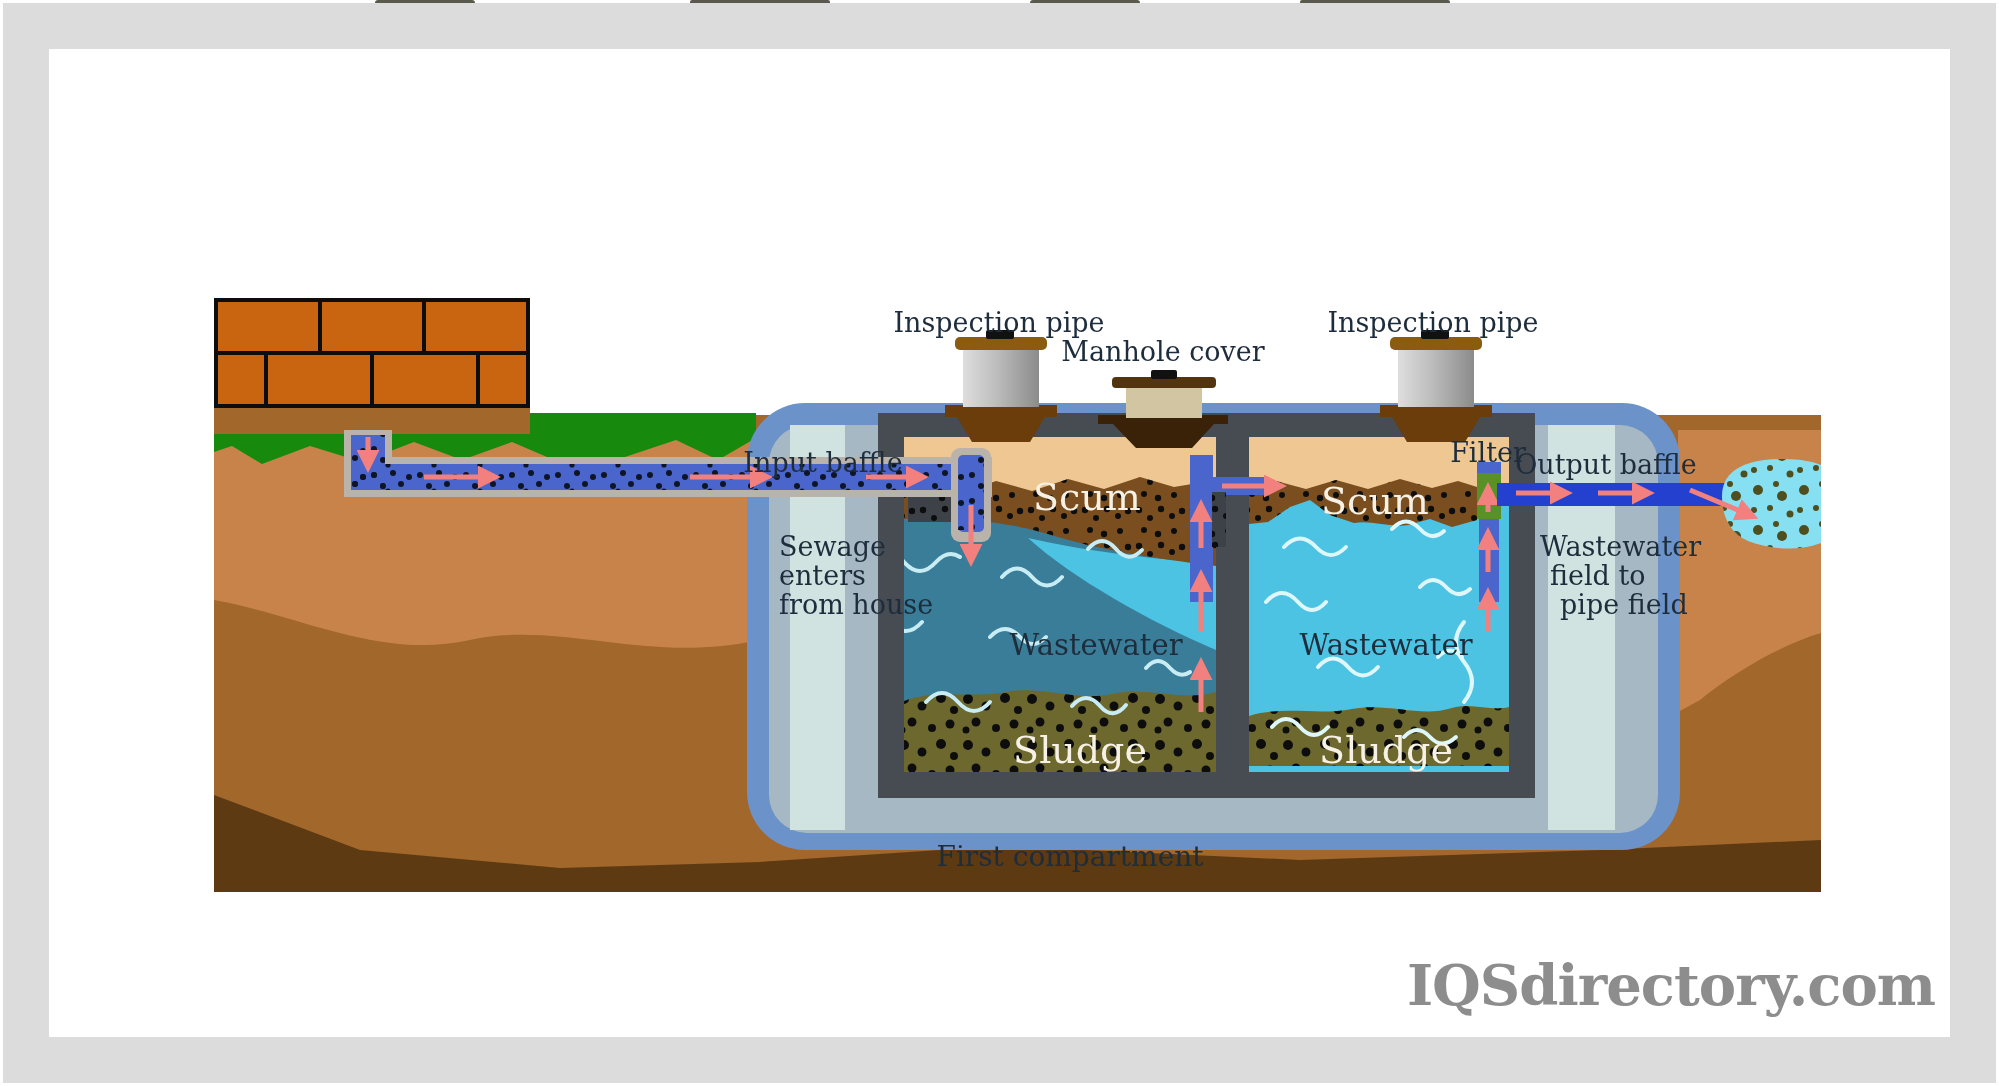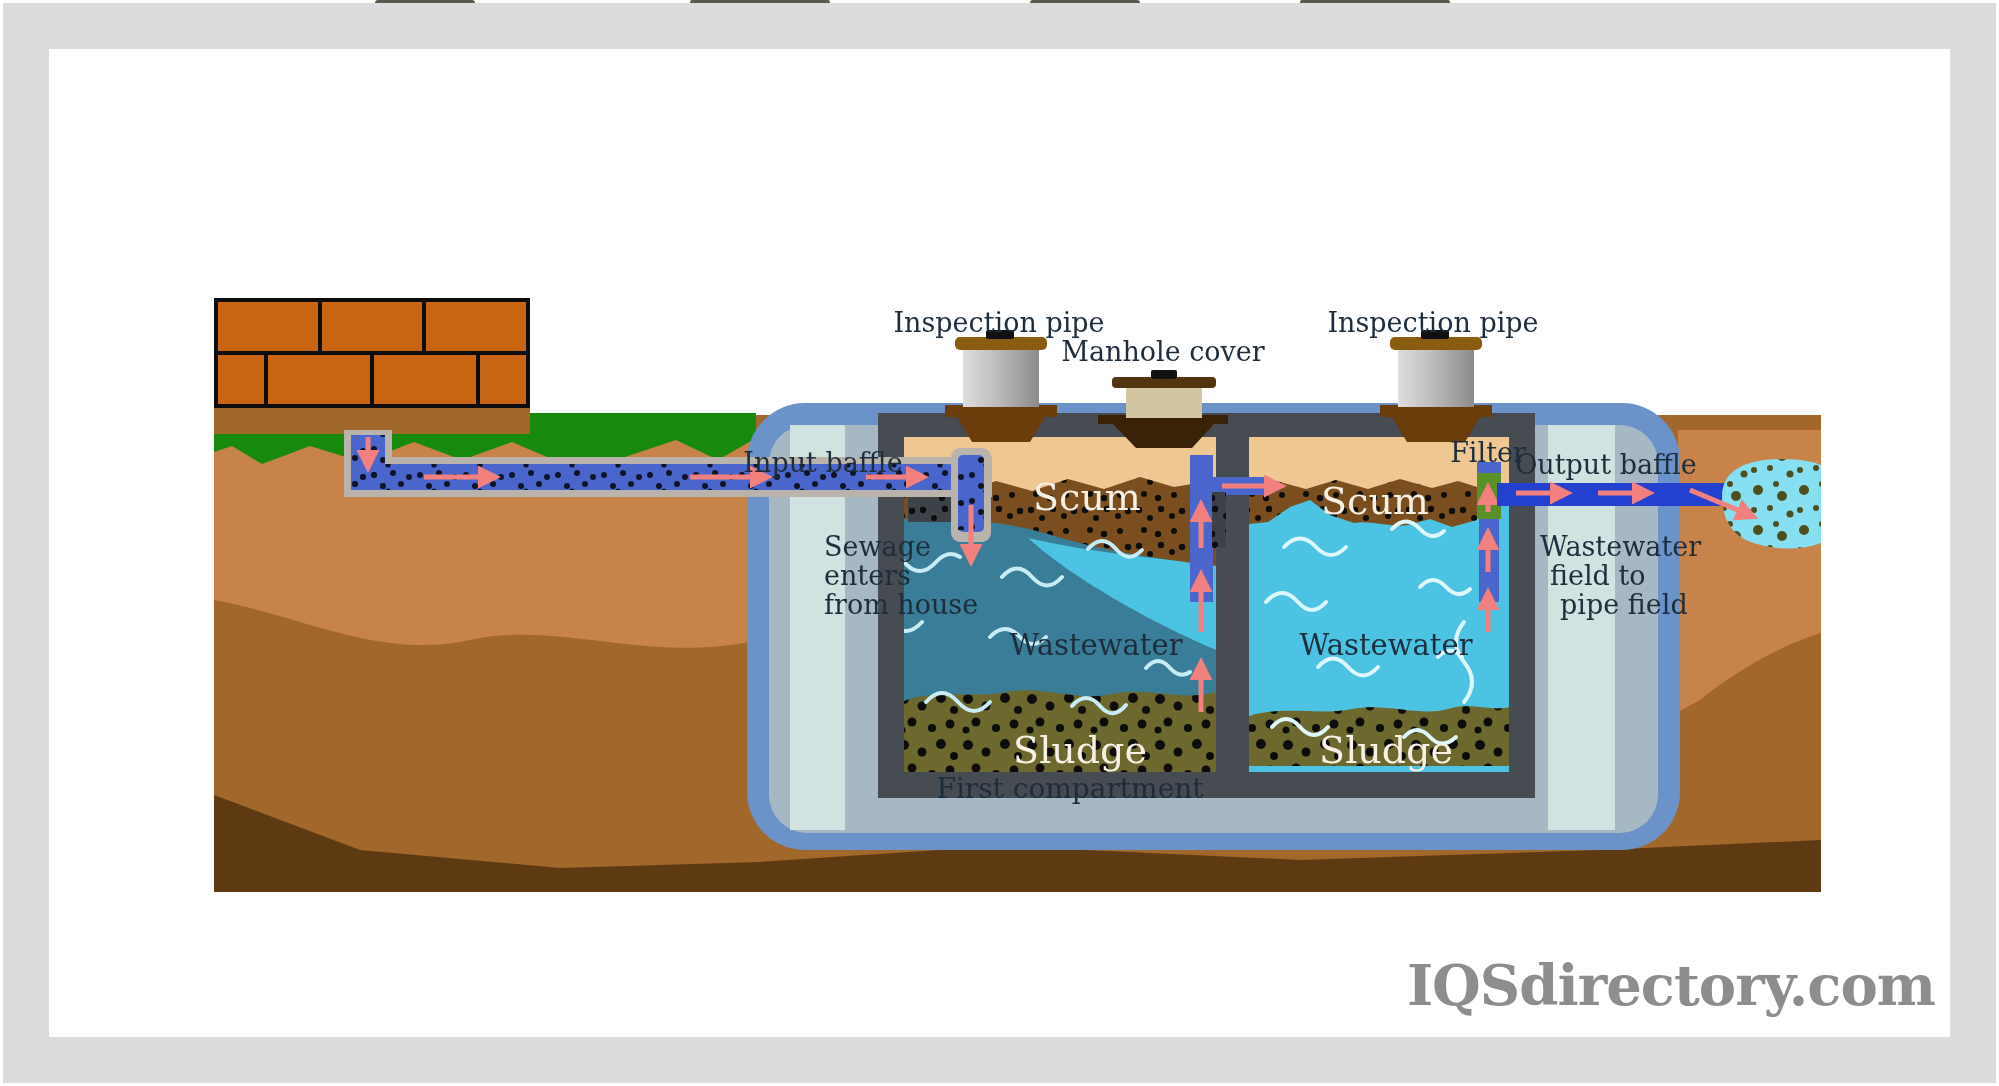--- a/index.html
+++ b/index.html
@@ -259,36 +259,36 @@
   </svg>
 
 
   <div class="lbl" style="left:999px;top:322px">Inspection pipe</div>
   <div class="lbl" style="left:1163px;top:351px">Manhole cover</div>
   <div class="lbl" style="left:1433px;top:322px">Inspection pipe</div>
   <div class="lbl" style="left:823px;top:462px">Input baffle</div>
   <div class="lbl" style="left:1488px;top:452px">Filter</div>
   <div class="lbl" style="left:1606px;top:464px">Output baffle</div>
 
-  <div class="lbl-block" style="left:824px;top:532px">
+  <div class="lbl-block" style="left:779px;top:532px">
     <div>Sewage</div>
     <div>enters</div>
     <div>from house</div>
   </div>
 
   <div class="lbl-block" style="left:1540px;top:532px">
     <div>Wastewater</div>
     <div class="ind1">field to</div>
     <div class="ind2">pipe field</div>
   </div>
 
   <div class="lbl lbl-light" style="left:1087px;top:497px">Scum</div>
   <div class="lbl lbl-light" style="left:1375px;top:501px">Scum</div>
   <div class="lbl lbl-inner" style="left:1096px;top:645px">Wastewater</div>
   <div class="lbl lbl-inner" style="left:1386px;top:645px">Wastewater</div>
   <div class="lbl lbl-light" style="left:1080px;top:750px">Sludge</div>
   <div class="lbl lbl-light" style="left:1386px;top:750px">Sludge</div>
-  <div class="lbl lbl-comp" style="left:1070px;top:788px">First compartment</div>
+  <div class="lbl lbl-comp" style="left:1070px;top:856px">First compartment</div>
 
   <div id="watermark">IQSdirectory.com</div>
 
   <div class="frame"></div>
 </div>
 
 </body></html>

